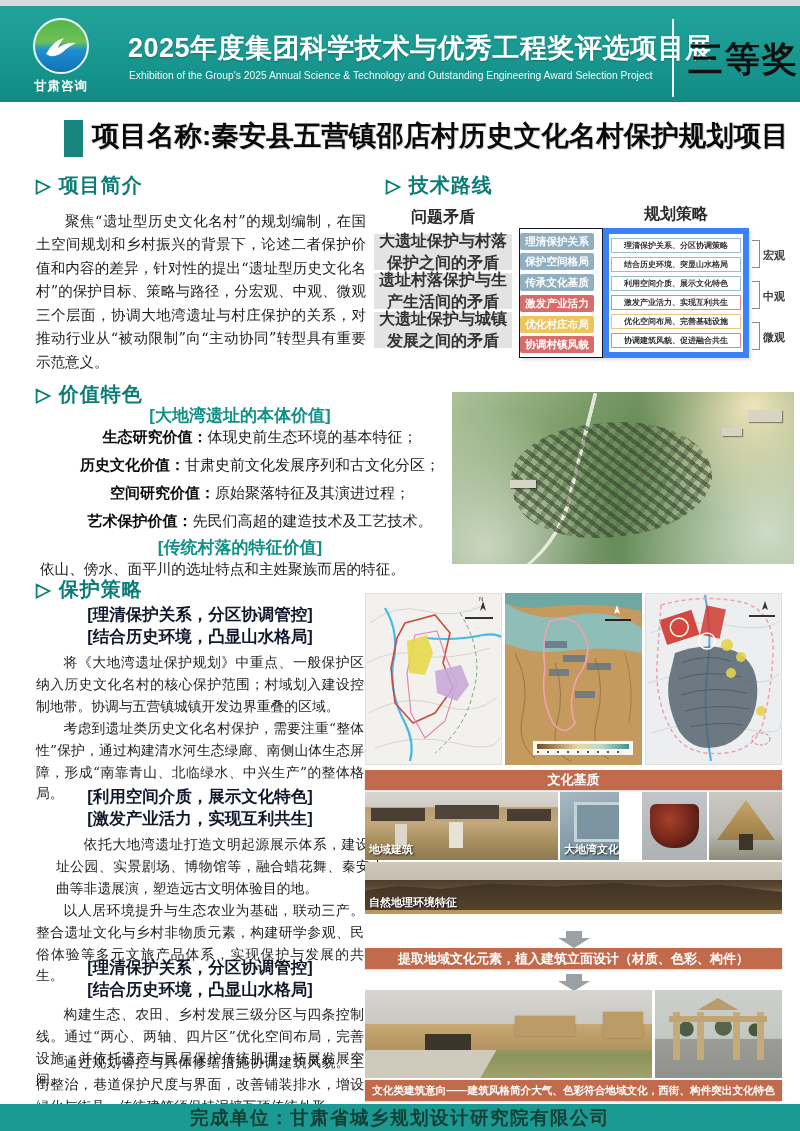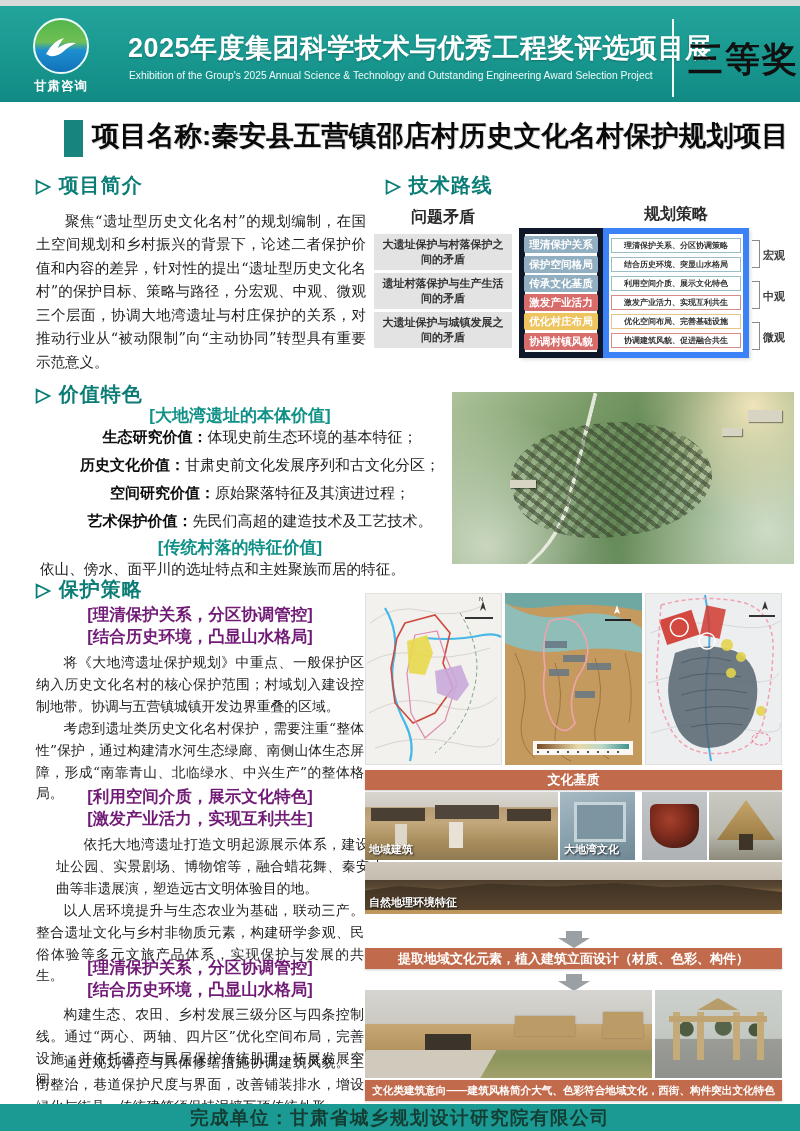--- a/index.html
+++ b/index.html
@@ -37,25 +37,25 @@
   .sec-label { color:#0b7d76; font-size:20px; font-weight:900; letter-spacing:1px; }
 
   
   .intro-body { position:absolute; left:36px; top:210px; width:330px; font-size:14.5px; line-height:1.62;
                 color:#1d1d1d; text-align:justify; text-indent:2em;
                 font-family:"DejaVu Serif","Liberation Serif",serif; }
 
   
   .col-head { position:absolute; font-size:16px; font-weight:900; color:#2b2b2b; text-align:center; }
   .problem-box { position:absolute; left:374px; width:138px; background:#e3e3e3; color:#333;
-                 font-size:11px; font-weight:bold; text-align:center; line-height:1.35;
+                 font-size:16px; font-weight:bold; text-align:center; line-height:1.35;
                  display:flex; align-items:center; justify-content:center; padding:2px 4px; }
   .pill-wrap { position:absolute; left:519px; top:228px; width:84px; height:130px; background:#fdfdfd;
-               border:6px solid #0f172a; box-shadow:2px 2px 3px rgba(0,0,0,0.12);
-               display:flex; flex-direction:column; justify-content:space-evenly; align-items:center; }
+               border:1px solid #0f172a; box-shadow:2px 2px 3px rgba(0,0,0,0.12);
+               display:flex; flex-direction:column; justify-content:space-evenly; }
   .pill { width:74px; height:17px; color:#ffffff; font-size:10.6px; font-weight:bold; text-align:center;
           line-height:17px; border-radius:2px; white-space:nowrap; }
   .pill.blue { background:#91afc0; }
   .pill.red { background:#d76c6a; }
   .pill.yellow { background:#eec45e; }
   .strat-wrap { position:absolute; left:603px; top:228px; width:146px; height:130px; background:#fdfdfd;
                 border:6px solid #3b82f6; box-shadow:2px 2px 3px rgba(0,0,0,0.12);
                 display:flex; flex-direction:column; justify-content:space-evenly; align-items:center; }
   .sbox { width:130px; height:15px; background:#ffffff; font-size:8px; font-weight:bold; color:#333;
           text-align:center; line-height:14px; white-space:nowrap; }
@@ -86,21 +86,21 @@
                   border-right:4px solid rgba(245,245,235,0.85); border-radius:0 0 120px 0;
                   transform:rotate(14deg); }
   .aerial .village { position:absolute; left:60px; top:30px; width:200px; height:115px; transform:rotate(-8deg);
                   background:
                     repeating-linear-gradient(45deg, rgba(52,62,44,0.55) 0 4px, rgba(0,0,0,0) 4px 9px),
                     repeating-linear-gradient(-45deg, rgba(90,110,70,0.5) 0 5px, rgba(0,0,0,0) 5px 11px);
                   border-radius:40% 55% 45% 50%; }
   .aerial .bldg { position:absolute; background:#d8d4c4; box-shadow:1px 1px 1px rgba(0,0,0,0.4); }
 
   
-  .strat-sub { position:absolute; left:36px; width:328px; text-align:center; color:#701a75;
+  .strat-sub { position:absolute; left:36px; width:328px; text-align:center; color:#0f172a;
                font-size:16.5px; font-weight:900; white-space:nowrap; }
   .strat-para { position:absolute; left:36px; width:328px; font-size:13.8px; line-height:1.58;
                 color:#1d1d1d; text-align:justify; text-indent:2em;
                 font-family:"DejaVu Serif","Liberation Serif",serif; }
 
   
   .map { position:absolute; top:593px; height:172px; background:#f2f1ee; overflow:hidden;
          box-shadow:0 0 0 1px #e0e0dd inset; }
   .banner { position:absolute; left:365px; width:417px; background:#c26b4c; color:#ffffff;
             font-weight:bold; text-align:left; display:flex; align-items:center; justify-content:center;
@@ -346,21 +346,21 @@
   <div class="banner" style="top:770px; height:20px; font-size:13px;">文化基质</div>
 
   <div class="photo" style="left:365px; width:193px; background:linear-gradient(180deg,#d8d6d0 0%, #cfcbc2 22%, #b79b72 23%, #c3a87d 45%, #ab905f 70%, #8f7a52 100%);">
     <div style="position:absolute; left:6px; top:16px; width:54px; height:13px; background:#4a3f33;"></div>
     <div style="position:absolute; left:70px; top:13px; width:64px; height:14px; background:#50453a;"></div>
     <div style="position:absolute; left:142px; top:17px; width:44px; height:12px; background:#473d31;"></div>
     <div style="position:absolute; left:84px; top:30px; width:14px; height:26px; background:#e8e2d6;"></div>
     <div style="position:absolute; left:30px; top:32px; width:12px; height:22px; background:#ded6c8;"></div>
     <div class="photo-label">地域建筑</div>
   </div>
-  <div class="photo" style="left:560px; width:75px; background:linear-gradient(160deg,#a7bac4 0%, #8aa2ae 50%, #6e8894 100%);">
+  <div class="photo" style="left:560px; width:59px; background:linear-gradient(160deg,#a7bac4 0%, #8aa2ae 50%, #6e8894 100%);">
     <div style="position:absolute; left:14px; top:10px; width:52px; height:40px; border:3px solid #c6d4da; background:#7d95a1;"></div>
     <div class="photo-label">大地湾文化</div>
   </div>
   <div class="photo" style="left:642px; width:65px; background:linear-gradient(180deg,#c2c6c8 0%, #aeb2b4 100%);">
     <div style="position:absolute; left:8px; top:12px; width:49px; height:44px; border-radius:6px 6px 22px 22px; background:radial-gradient(circle at 40% 35%, #a5402c 0%, #7c2a1c 45%, #2e1410 100%);"></div>
   </div>
   <div class="photo" style="left:709px; width:73px; background:linear-gradient(180deg,#c9c9c2 0%, #b9b9b0 60%, #8d8a7a 100%);">
     <div style="position:absolute; left:8px; top:8px; width:58px; height:40px; background:linear-gradient(180deg,#c7a66a 0%, #9c7c46 100%); clip-path:polygon(50% 0, 100% 100%, 0 100%);"></div>
     <div style="position:absolute; left:30px; top:42px; width:14px; height:16px; background:#3e3427;"></div>
   </div>

